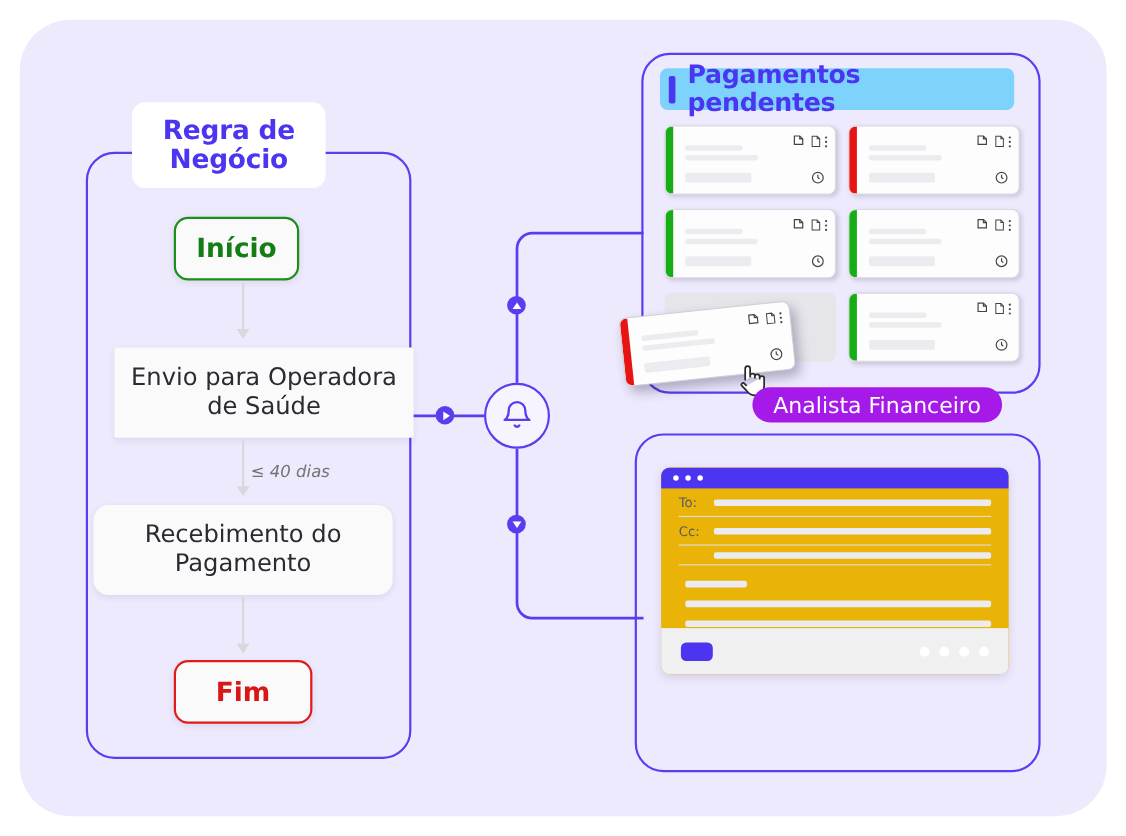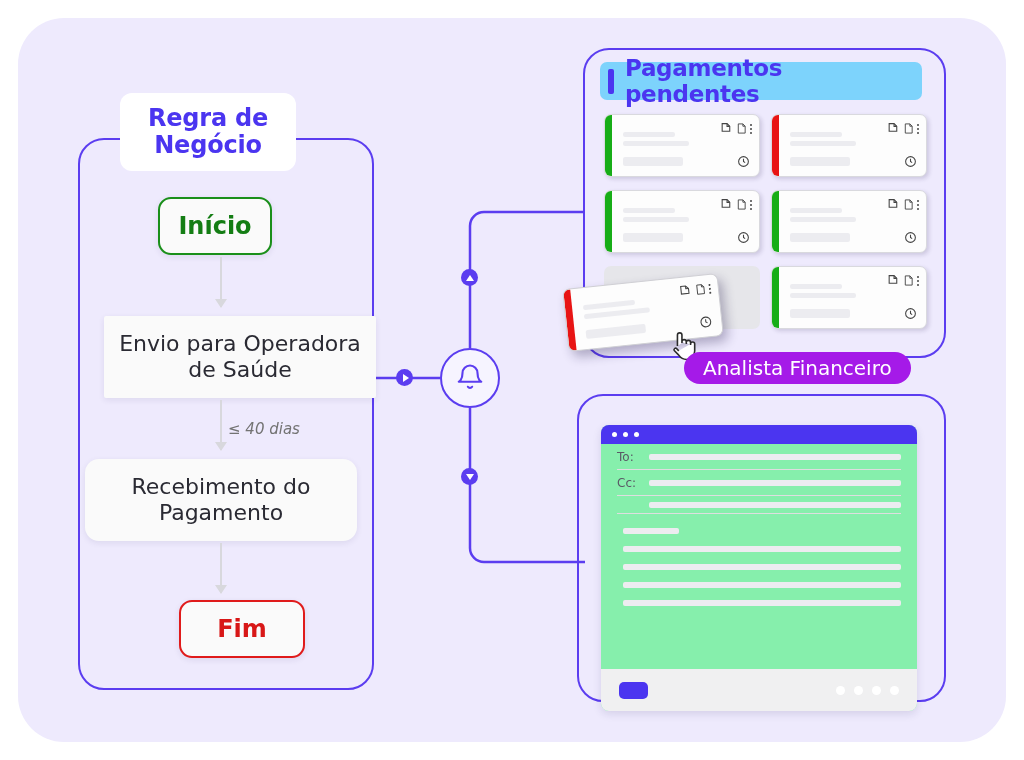--- a/index.html
+++ b/index.html
@@ -29,21 +29,21 @@
     position:absolute;box-sizing:border-box;display:flex;align-items:center;
     justify-content:center;text-align:center;background:#fafafa;
     box-shadow:0 2px 6px rgba(40,30,90,.09);
   }
   .node-start{
     left:158px;top:197px;width:114px;height:58px;border-radius:13px;
     border:2.5px solid #1a8f1a;color:#147d14;font-size:24px;font-weight:bold;
   }
   .node-end{
     left:158px;top:600px;width:126px;height:58px;border-radius:13px;
-    border:2.5px solid #e01b1b;color:#d81717;font-size:24px;font-weight:bold;margin-left:21px;
+    border:2.5px solid #e01b1b;color:#d81717;font-size:24px;font-weight:bold;
   }
   .node-proc{
     left:85px;top:316px;width:272px;height:82px;border-radius:2px;
     color:#2a2a33;font-size:22px;line-height:1.2;border:none;margin-left:19px;
   }
   .node-proc2{
     left:85px;top:459px;width:272px;height:82px;border-radius:14px;
     color:#2a2a33;font-size:22px;line-height:1.2;border:none;
   }
 
@@ -126,22 +126,22 @@
     background:#a51ae8;border-radius:17px;display:flex;align-items:center;
     color:#fff;font-size:20px;white-space:nowrap;
   }
 
   
   .mail-panel{
     position:absolute;left:577px;top:394px;width:369px;height:308px;
     border:2.5px solid #5b3df0;border-radius:26px;box-sizing:border-box;
   }
   .mail-win{
-    position:absolute;left:601px;top:425px;width:316px;height:286px;
-    background:#86efac;border-radius:8px;box-shadow:0 3px 9px rgba(40,30,90,.13);
+    position:absolute;left:601px;top:425px;width:316px;height:188px;
+    background:#eab308;border-radius:8px;box-shadow:0 3px 9px rgba(40,30,90,.13);
     overflow:hidden;
   }
   .mail-bar{height:19px;background:#4b35f0;display:flex;align-items:center;gap:6px;padding-left:11px;}
   .mail-bar i{width:5px;height:5px;border-radius:50%;background:#fff;display:block;}
   .mail-body{position:relative;height:188px;}
   .row{display:flex;align-items:center;padding:6px 16px 5px 16px;}
   .row label{color:#5a5a66;font-size:12px;width:26px;}
   .row .val{height:6px;flex:1;background:#ececf0;border-radius:2px;margin-left:6px;}
   .rule{height:1px;background:#dededf;margin:0 16px;}
   .bodybar{height:6px;background:#ececf0;border-radius:2px;margin:9px 16px 0 22px;}

